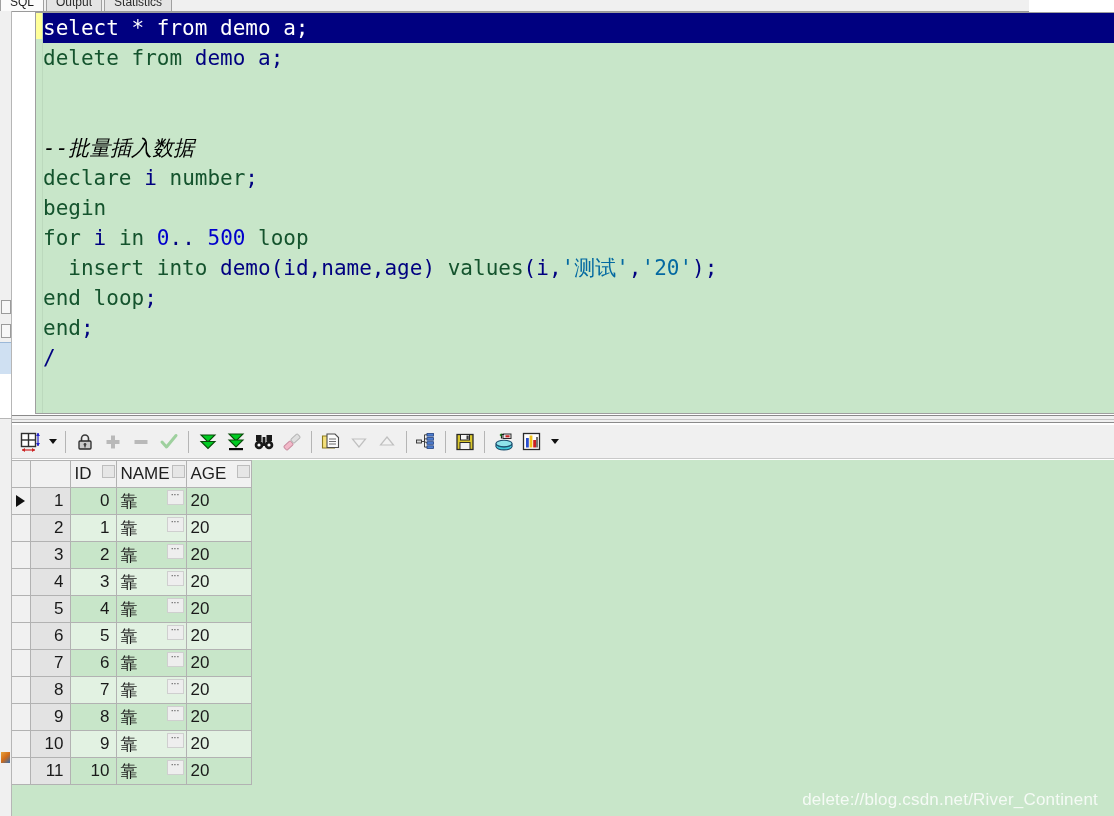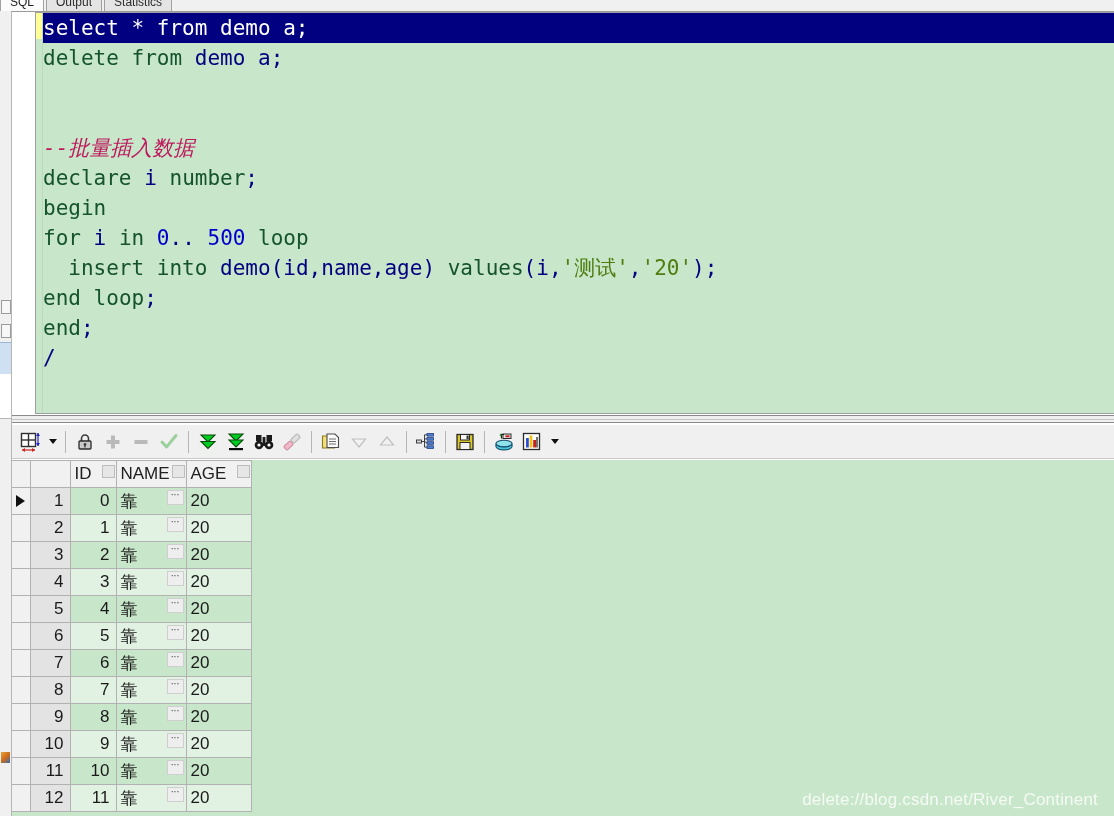--- a/index.html
+++ b/index.html
@@ -12,21 +12,21 @@
     height: 816px;
     font-family: "Liberation Sans", sans-serif;
     overflow: hidden;
     position: relative;
   }
 
   
   .tabstrip {
     position: absolute;
     left: 0; top: 0;
-    width: 1114px; height: 11px;
+    width: 1029px; height: 11px;
     background: #f0f0f0;
     border-bottom: 1px solid #9a9a9a;
     overflow: hidden;
   }
   .tabstrip-inner {
     position: absolute;
     left: 0; top: -10px;
     height: 22px;
     display: flex;
     align-items: flex-end;
@@ -122,22 +122,22 @@
     overflow: hidden;
   }
   .cline { height: 30px; display: block; }
   .cline.sel {
     background: #000080;
     color: #ffffff;
   }
   .kw   { color: #14532d; }
   .op   { color: #000080; text-align: right; }
   .num  { color: #0000cc; }
-  .str  { color: #4d7c0f; }
-  .cmt  { color: #be185d; font-style: italic; }
+  .str  { color: #0369a1; }
+  .cmt  { color: #000000; font-style: italic; }
 
   
   .splitter {
     position: absolute;
     left: 12px; top: 415px;
     width: 1102px; height: 8px;
     background: #f0f0f0;
     border-top: 1px solid #8a8a8a;
     border-bottom: 1px solid #8a8a8a;
     box-sizing: border-box;
@@ -566,24 +566,17 @@
           <td class="cell name col-name"><span>靠</span><span class="ell">···</span></td>
           <td class="cell age col-age">20</td>
         </tr>
         <tr class="even">
           <td class="ind col-ind"></td>
           <td class="rownum col-rownum">11</td>
           <td class="cell id col-id">10</td>
           <td class="cell name col-name"><span>靠</span><span class="ell">···</span></td>
           <td class="cell age col-age">20</td>
         </tr>
-        <tr class="odd">
-          <td class="ind col-ind"></td>
-          <td class="rownum col-rownum">12</td>
-          <td class="cell id col-id">11</td>
-          <td class="cell name col-name"><span>靠</span><span class="ell">···</span></td>
-          <td class="cell age col-age">20</td>
-        </tr>
       </tbody>
   </table>
 </div>
 
 <div class="watermark">delete://blog.csdn.net/River_Continent</div>
 
 </body></html>

